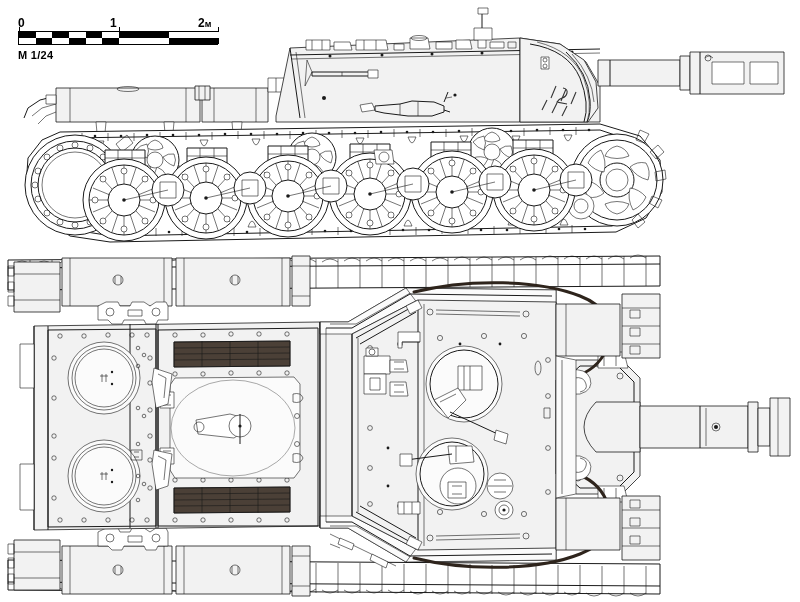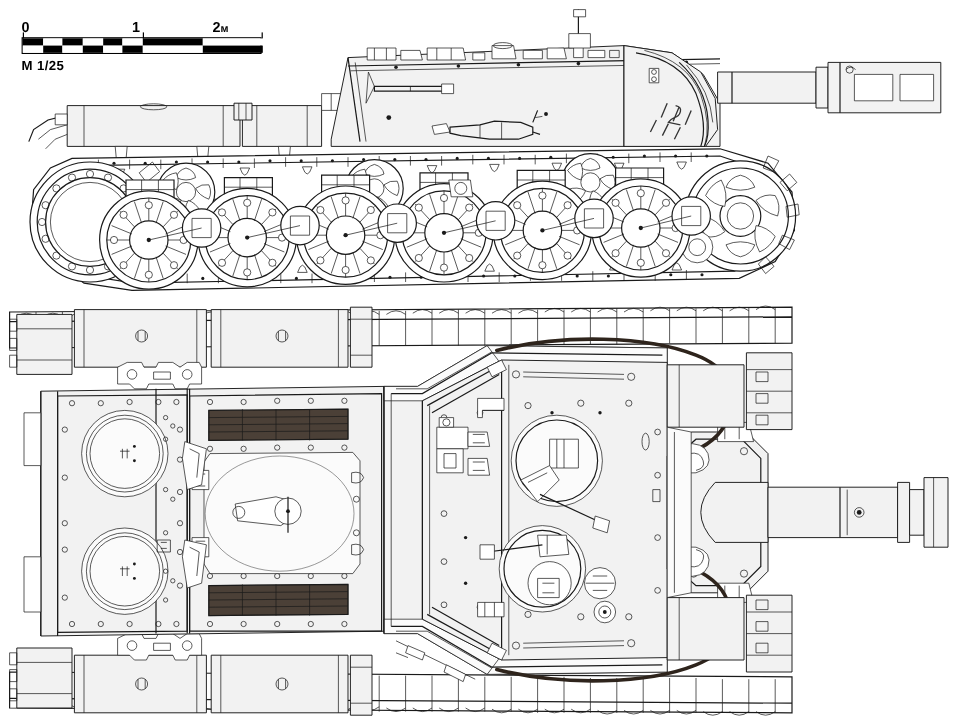--- a/index.html
+++ b/index.html
@@ -30,21 +30,21 @@
     position: relative;
     height: 15px;
     font-size: 12px;
     font-weight: bold;
     color: #000;
     line-height: 15px;
   }
   #scale-labels .lbl { position: absolute; top: 0; }
   #scale-labels .lbl-0 { left: 0px; }
   #scale-labels .lbl-1 { left: 92px; }
-  #scale-labels .lbl-2 { left: 159px; }
+  #scale-labels .lbl-2 { left: 180px; }
   #scale-labels .unit { font-size: 9px; }
 
   #scale-bar {
     position: relative;
     width: 200px;
     height: 14px;
     border: 1px solid #000;
     box-sizing: border-box;
     background: #ffffff;
   }
@@ -111,21 +111,21 @@
         <div class="seg wht" style="left: 83.3333px; top: 0px; width: 16.6667px; height: 6px;"></div>
         <div class="seg blk" style="left: 83.3333px; top: 6px; width: 16.6667px; height: 6px;"></div>
         <div class="seg blk" style="left: 100px; top: 0px; width: 50px; height: 6px;"></div>
         <div class="seg wht" style="left: 100px; top: 6px; width: 50px; height: 6px;"></div>
         <div class="seg wht" style="left: 150px; top: 0px; width: 50px; height: 6px;"></div>
         <div class="seg blk" style="left: 150px; top: 6px; width: 50px; height: 6px;"></div>
         <div class="tick-top" style="left: 0px;"></div>
         <div class="tick-top" style="left: 100px;"></div>
         <div class="tick-top" style="left: 199px;"></div>
       </div>
-    <div id="scale-ratio">M 1/25</div>
+    <div id="scale-ratio">M 1/24</div>
   </div>
 
   <div class="view" id="side-view">
     <svg width="800" height="250" viewBox="0 0 800 250">
 
       <g>
         <path class="fil-l" d="M56,88 L200,88 L200,122 L56,122 Z"></path>
         <path class="fil-l" d="M202,88 L268,88 L268,122 L202,122 Z"></path>
         <path class="ln-t" d="M70,88 L70,122 M186,88 L186,122 M214,88 L214,122 M256,88 L256,122"></path>
         <ellipse class="ln-t" cx="128" cy="89" rx="11" ry="2.5"></ellipse>

